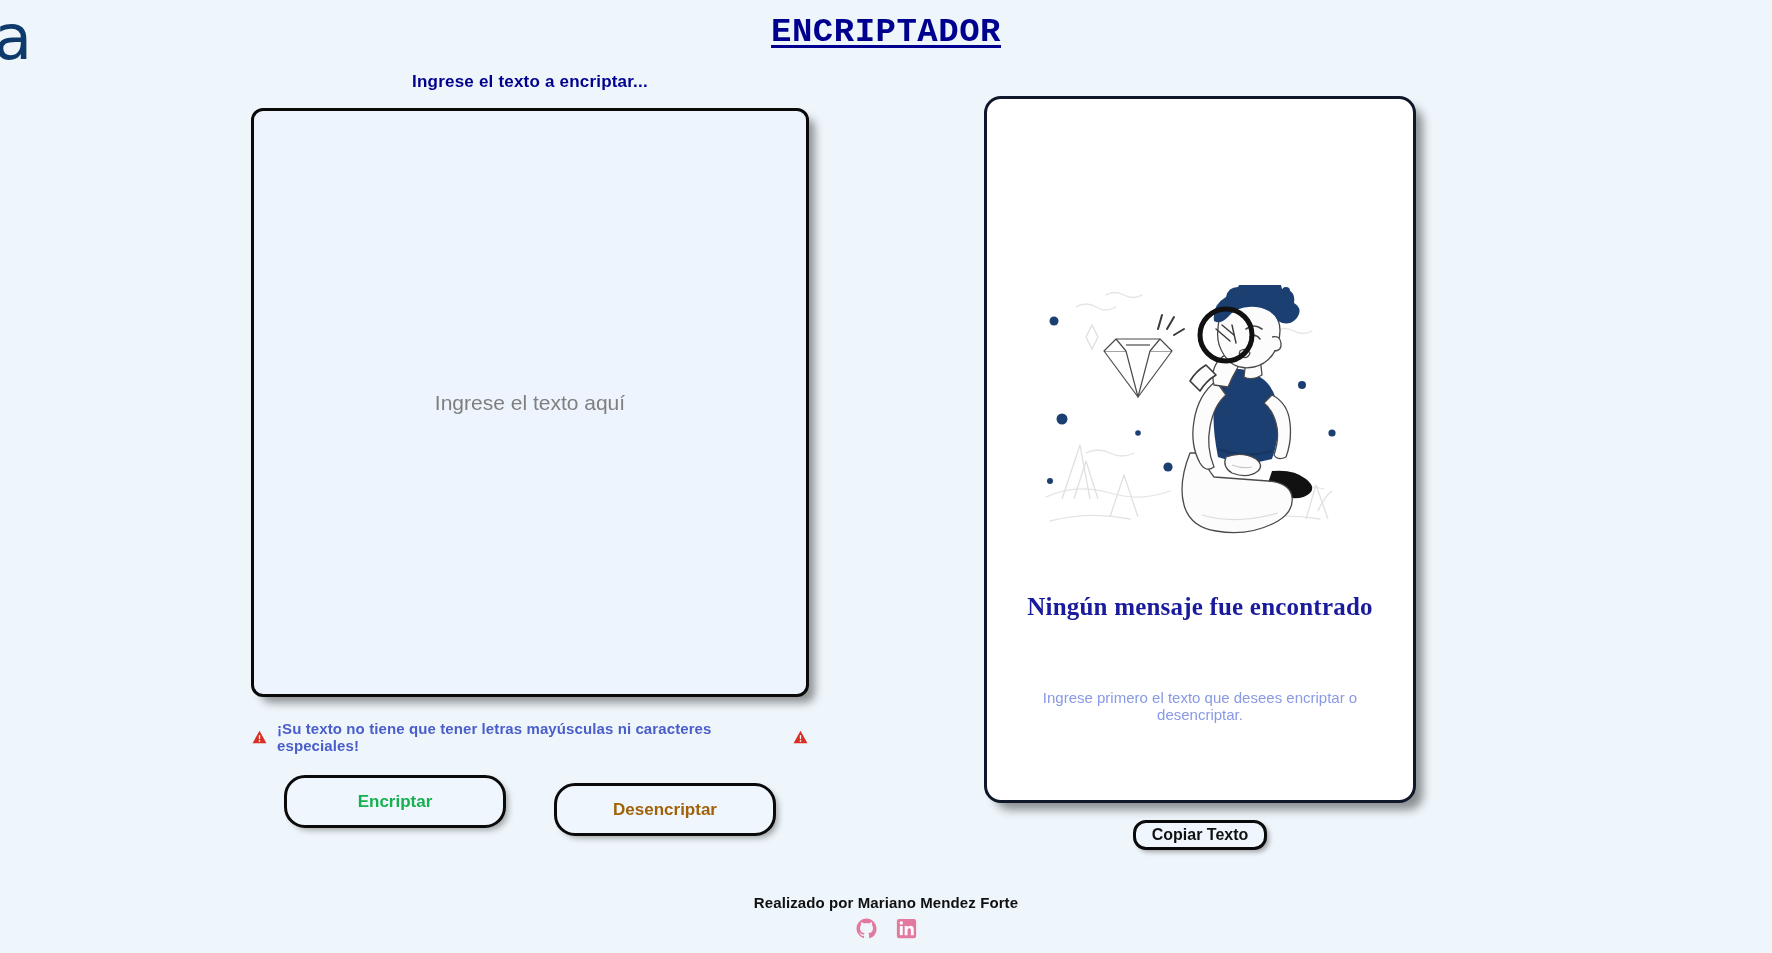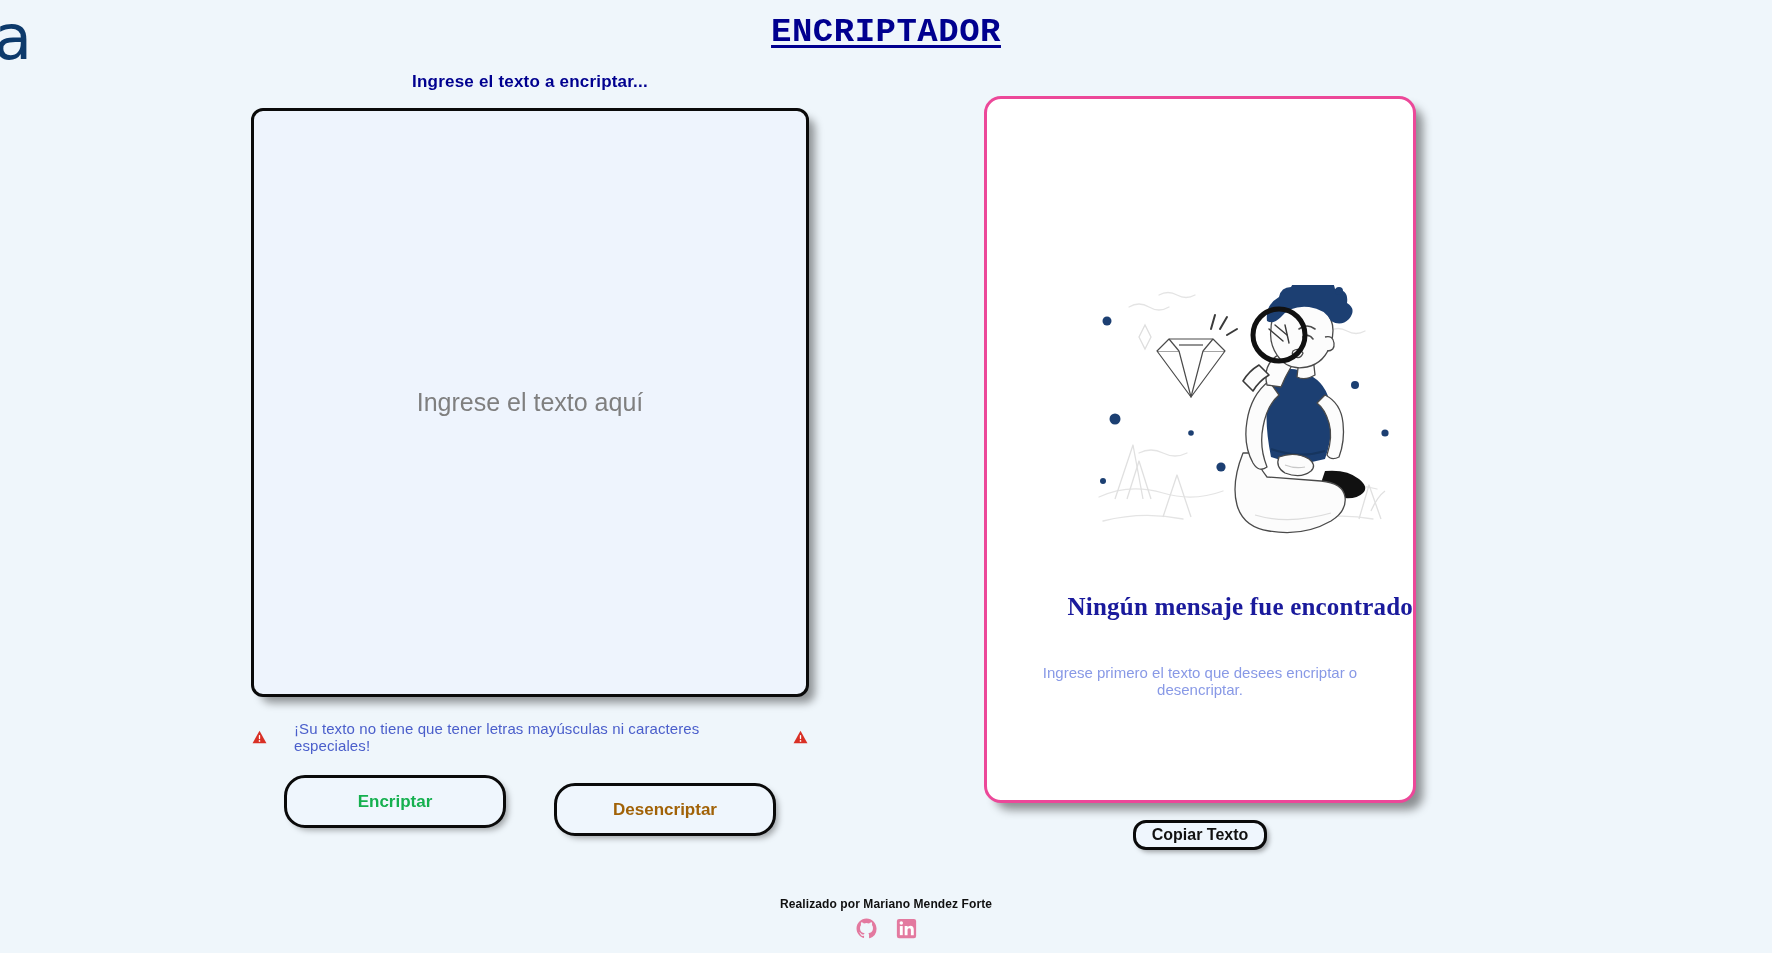--- a/index.html
+++ b/index.html
@@ -85,33 +85,33 @@
     font-family: "Liberation Sans", sans-serif;
     font-size: 21px;
     color: #7f7f7f;
     outline: none;
     resize: none;
     text-align: center;
     padding: 10px;
   }
 
   .placeholder-text {
-    font-size: 25px;
+    font-size: 21px;
     color: #7f7f7f;
     text-align: center;
     pointer-events: none;
   }
 
   .warning-row {
     margin-top: 23px;
     display: flex;
     align-items: center;
-    gap: 26px;
+    gap: 9px;
     font-size: 15px;
-    font-weight: 400;
+    font-weight: 700;
     color: #4a5ecb;
     letter-spacing: 0.1px;
   }
 
   .warn-icon { display: inline-flex; }
 
   .btn-row {
     margin-top: 21px;
     display: flex;
     justify-content: space-between;
@@ -139,47 +139,47 @@
     position: absolute;
     left: 984px;
     top: 96px;
     width: 432px;
   }
 
   .result-card {
     width: 432px;
     height: 707px;
     background: #ffffff;
-    border: 3px solid #ec4899;
+    border: 3px solid #0f172a;
     border-radius: 17px;
     box-shadow: 9px 9px 10px -2px rgba(0,0,0,0.42);
     display: flex;
     flex-direction: column;
-    align-items: flex-end;
+    align-items: center;
     overflow: hidden;
   }
 
   .illustration {
     margin-top: 186px;
     width: 320px;
     height: 280px;
   }
 
   .result-title {
     margin-top: 28px;
     font-family: "Liberation Serif", serif;
     font-size: 25px;
     font-weight: 700;
     color: #1a1a9c;
     text-align: center;
     letter-spacing: 0.2px;
   }
 
   .result-sub {
-    margin-top: 43px;
+    margin-top: 68px;
     font-size: 15px;
     color: #8899e6;
     text-align: center;
     padding: 0 12px;
   }
 
   .copy-row {
     margin-top: 17px;
     display: flex;
     justify-content: center;
@@ -203,21 +203,21 @@
   
   .footer {
     position: absolute;
     left: 0;
     right: 0;
     bottom: 14px;
     text-align: center;
   }
 
   .footer-credit {
-    font-size: 12px;
+    font-size: 15px;
     font-weight: 700;
     color: #101010;
     letter-spacing: 0.1px;
   }
 
   .footer-social {
     margin-top: 7px;
     display: flex;
     justify-content: center;
     gap: 19px;

